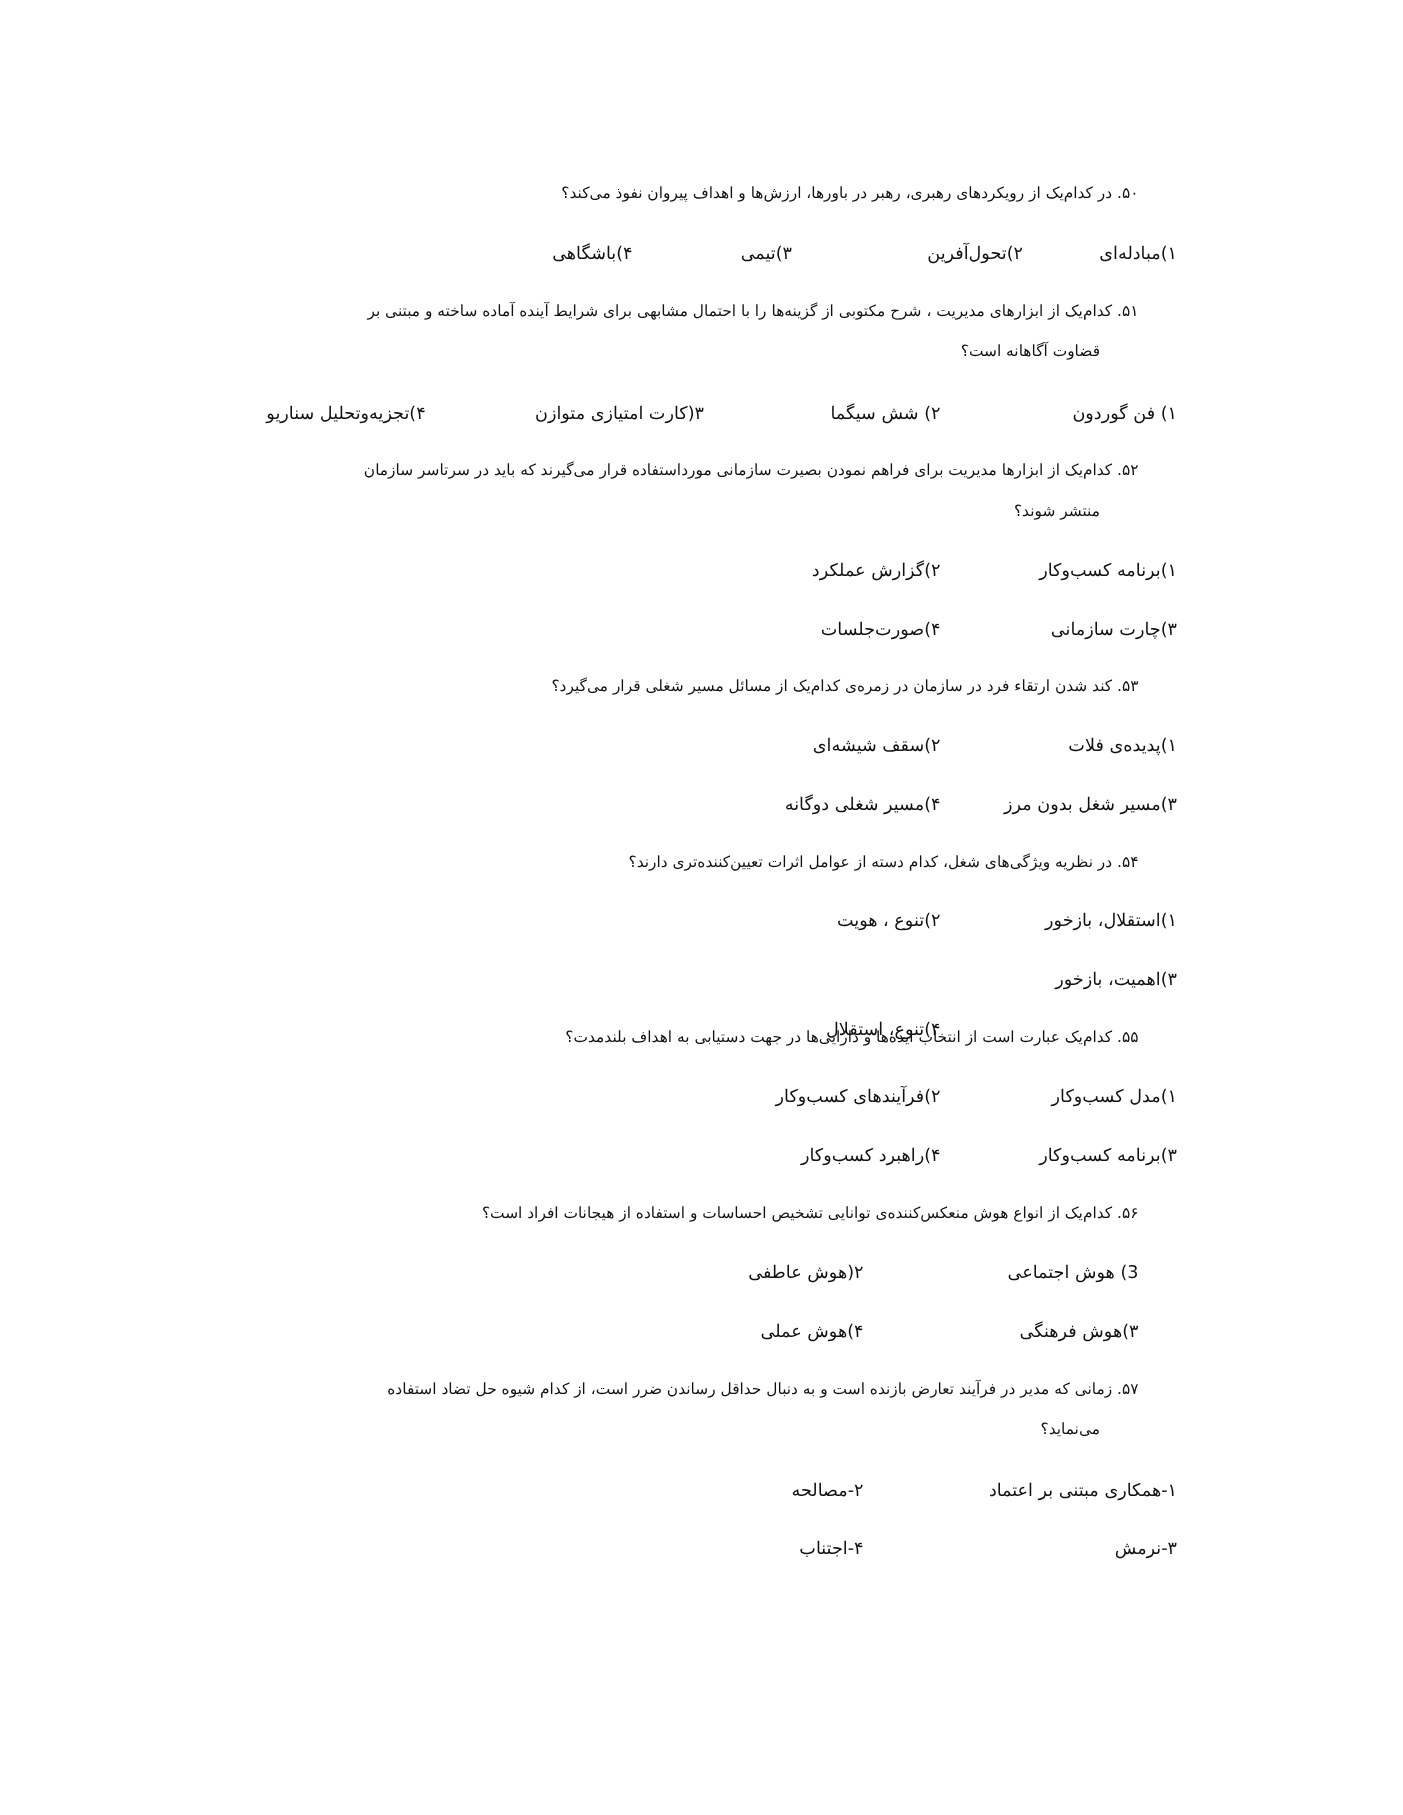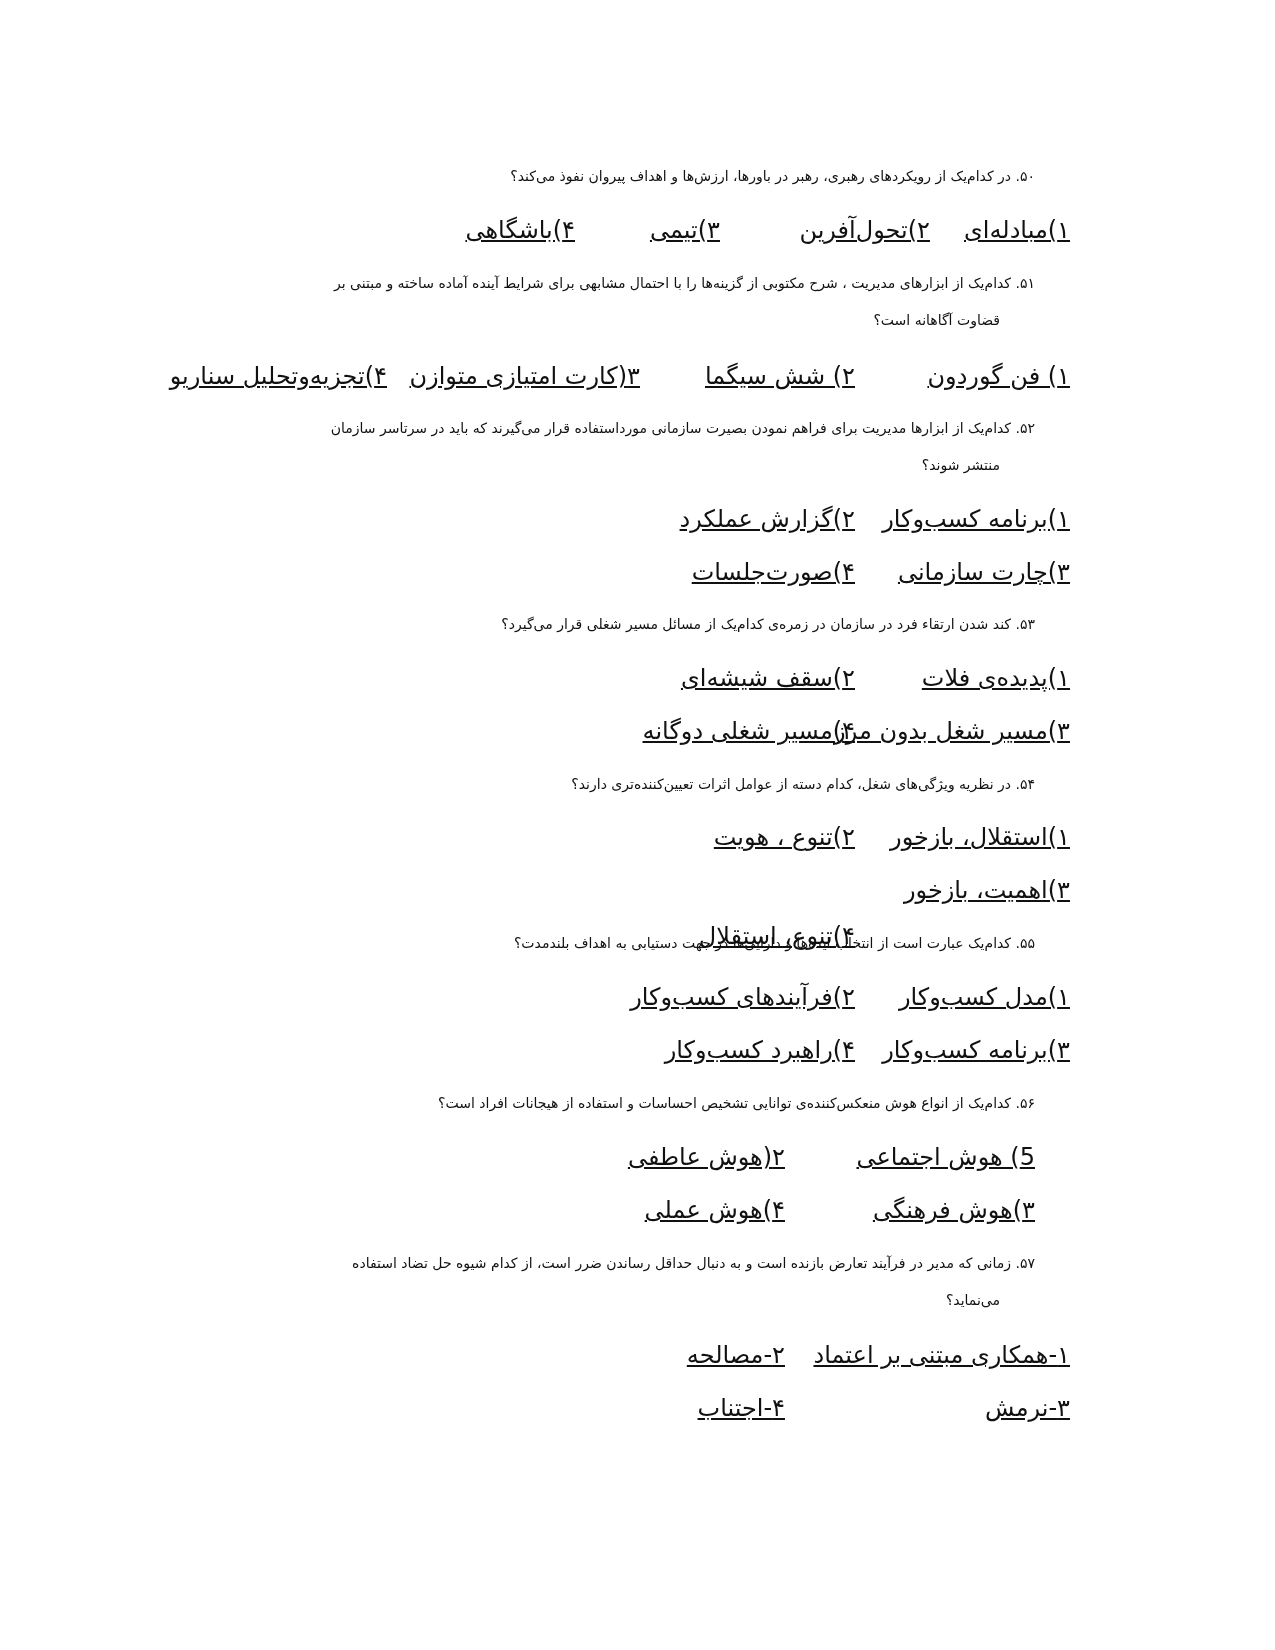--- a/index.html
+++ b/index.html
@@ -6,21 +6,21 @@
   body {
     width: 1275px; height: 1650px; position: relative; overflow: hidden;
     font-family: "DejaVu Sans", "Liberation Sans", sans-serif;
     color: #111111;
   }
   .page { position: absolute; inset: 0; direction: rtl; }
   .line {
     position: absolute; white-space: nowrap; font-size: 14px; line-height: 22px;
     direction: rtl; unicode-bidi: plaintext;
   }
-  .opt { position: absolute; white-space: nowrap; font-size: 24px; line-height: 22px; direction: rtl; text-decoration: underline; }
+  .opt { position: absolute; white-space: nowrap; font-size: 16px; line-height: 22px; direction: rtl; }
 </style>
 </head>
 <body>
 
 <div class="page">
 
   <div>
     <div class="line" style="top:165px; right:240px;">
       <span>۵۰.</span> <span>در کدام‌یک از رویکردهای رهبری، رهبر در باورها، ارزش‌ها و اهداف پیروان نفوذ می‌کند؟</span>
     </div>
@@ -79,21 +79,21 @@
     <div class="opt" style="top:986px; right:205px;margin-left:12px;">۱)مدل کسب‌وکار</div>
     <div class="opt" style="top:986px; right:420px;">۲)فرآیندهای کسب‌وکار</div>
     <div class="opt" style="top:1039px; right:205px;">۳)برنامه کسب‌وکار</div>
     <div class="opt" style="top:1039px; right:420px;">۴)راهبرد کسب‌وکار</div>
   </div>
 
   <div>
     <div class="line" style="top:1092px; right:240px;">
       <span>۵۶.</span> <span>کدام‌یک از انواع هوش منعکس‌کننده‌ی توانایی تشخیص احساسات و استفاده از هیجانات افراد است؟</span>
     </div>
-    <div class="opt" style="top:1146px; right:240px;">5) هوش اجتماعی</div>
+    <div class="opt" style="top:1146px; right:240px;">3) هوش اجتماعی</div>
     <div class="opt" style="top:1146px; right:490px;">۲(هوش عاطفی</div>
     <div class="opt" style="top:1199px; right:240px;">۳)هوش فرهنگی</div>
     <div class="opt" style="top:1199px; right:490px;">۴)هوش عملی</div>
   </div>
 
   <div>
     <div class="line" style="top:1252px; right:240px;">
       <span>۵۷.</span> <span>زمانی که مدیر در فرآیند تعارض بازنده است و به دنبال حداقل رساندن ضرر است، از کدام شیوه حل تضاد استفاده</span>
     </div>
     <div class="line" style="top:1289px; right:275px;text-align:center;">می‌نماید؟</div>

